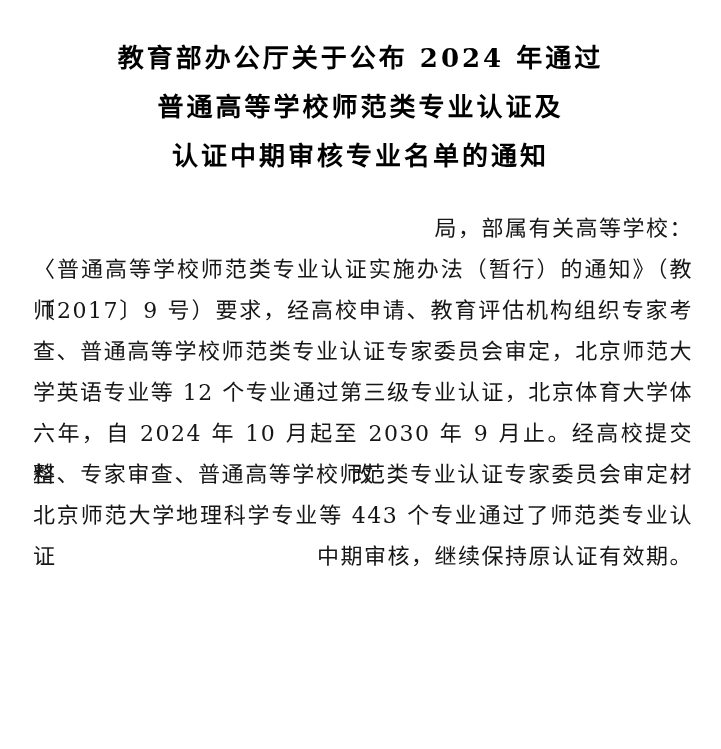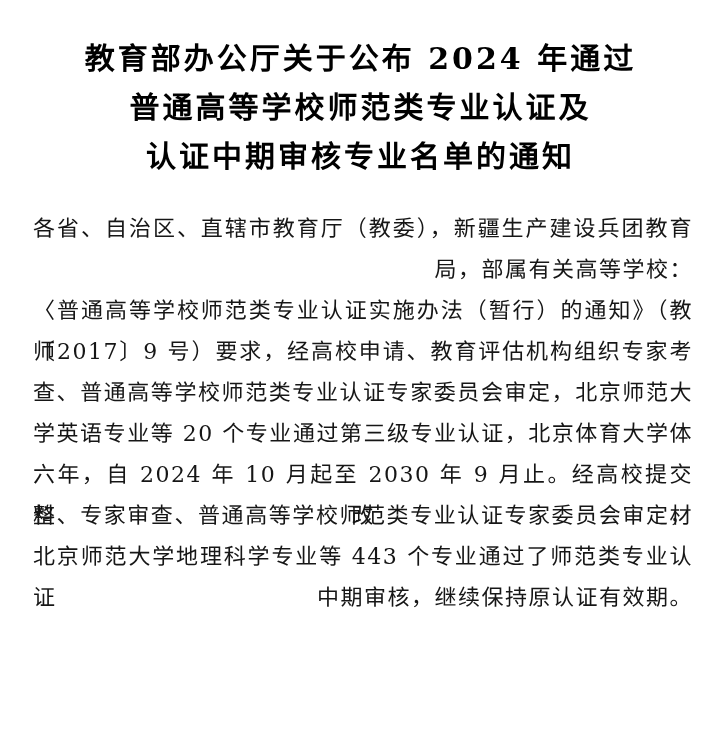--- a/index.html
+++ b/index.html
@@ -12,21 +12,21 @@
     width: 721px;
     height: 749px;
     background: #ffffff;
     overflow: hidden;
     font-family: "DejaVu Serif", "Liberation Serif", serif;
   }
   .doc-title {
     margin: 34px 0 0 0;
     text-align: center;
     font-weight: bold;
-    font-size: 30px;
+    font-size: 26px;
     line-height: 49px;
     letter-spacing: 3px;
     color: #000000;
   }
   .title-line {
     display: block;
     white-space: nowrap;
   }
   .doc-body {
     margin: 27px 28px 0 33px;
@@ -59,29 +59,28 @@
 
   <div class="doc-title">
     <span class="title-line">教育部办公厅关于公布 2024 年通过</span>
     <span class="title-line">普通高等学校师范类专业认证及</span>
     <span class="title-line">认证中期审核专业名单的通知</span>
   </div>
 
   <div class="doc-body">
 
     <p class="para">
-      <span class="line just">各省、自治区、直辖市教育厅（教委），新疆生产建设兵团教育</span>
       <span class="line">局，部属有关高等学校：</span>
     </p>
 
     <p class="para">
       <span class="line just">〈普通高等学校师范类专业认证实施办法（暂行）的通知》（教师</span>
       <span class="line just">〔2017〕9 号）要求，经高校申请、教育评估机构组织专家考</span>
       <span class="line just">查、普通高等学校师范类专业认证专家委员会审定，北京师范大</span>
-      <span class="line just">学英语专业等 20 个专业通过第三级专业认证，北京体育大学体</span>
+      <span class="line just">学英语专业等 12 个专业通过第三级专业认证，北京体育大学体</span>
       <span class="line just">六年，自 2024 年 10 月起至 2030 年 9 月止。经高校提交整改材</span>
       <span class="line just">料、专家审查、普通高等学校师范类专业认证专家委员会审定，</span>
       <span class="line just">北京师范大学地理科学专业等 443 个专业通过了师范类专业认证</span>
       <span class="line">中期审核，继续保持原认证有效期。</span>
     </p>
 
   </div>
 
 </div>
 

